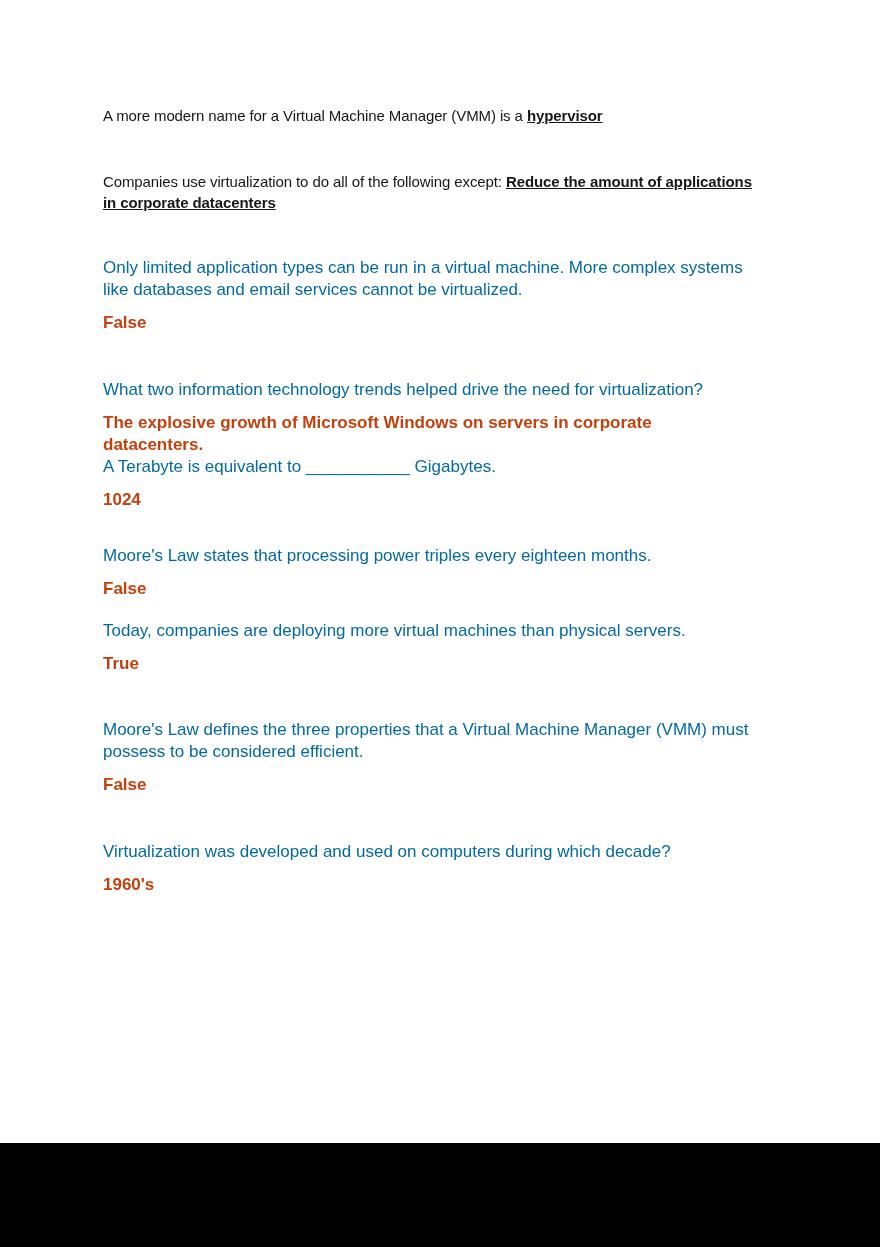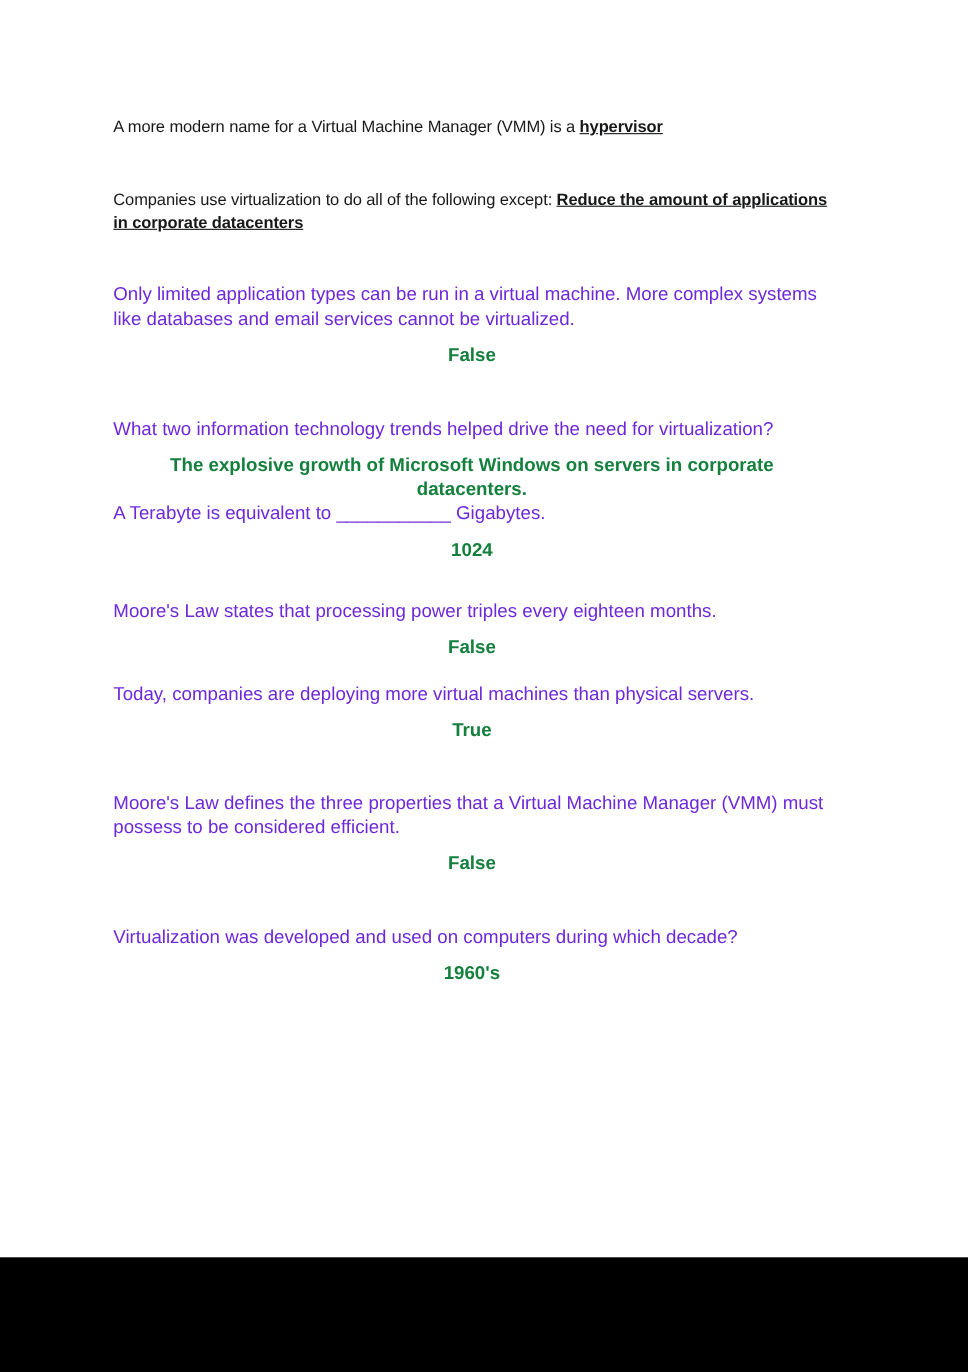--- a/index.html
+++ b/index.html
@@ -30,31 +30,30 @@
   }
   .intro .hl {
     font-weight: bold;
     text-decoration: underline;
     margin-top: 32px;
   }
   
   .q {
     font-size: 17px;
     line-height: 22px;
-    color: #6d28d9;
+    color: #0369a1;
     font-weight: 400;
     margin: 0 0 11px 0;
   }
   .a {
     font-size: 17px;
     line-height: 22px;
-    color: #15803d;
+    color: #c2410c;
     font-weight: 700;
     margin: 0 0 11px 0;
-    text-align: center;
   }
   .qa .a:last-child { margin-bottom: 0; }
 
   #b1 { margin-bottom: 45px; }
   #b2 { margin-bottom: 44px; }
   #b3 { margin-bottom: 45px; }
   #b4 { }
   #b5 { margin-bottom: 34px; }
   #b6 { margin-bottom: 20px; }
   #b7 { margin-bottom: 44px; }

